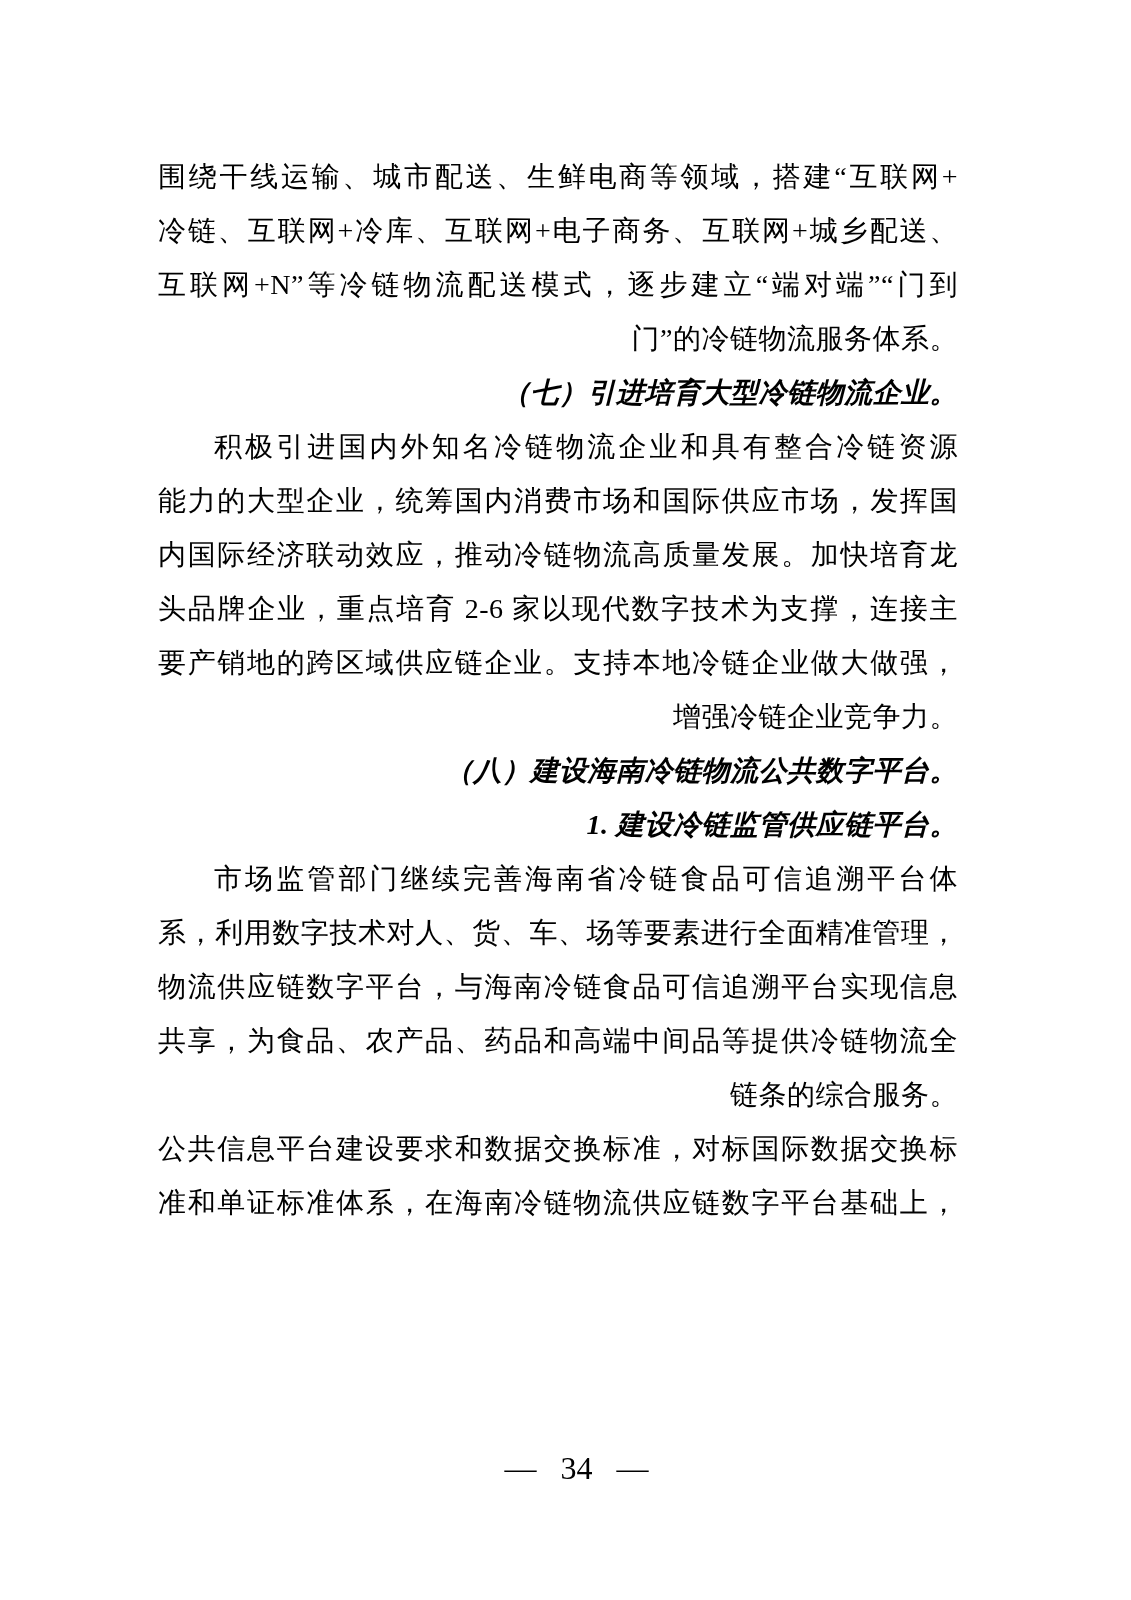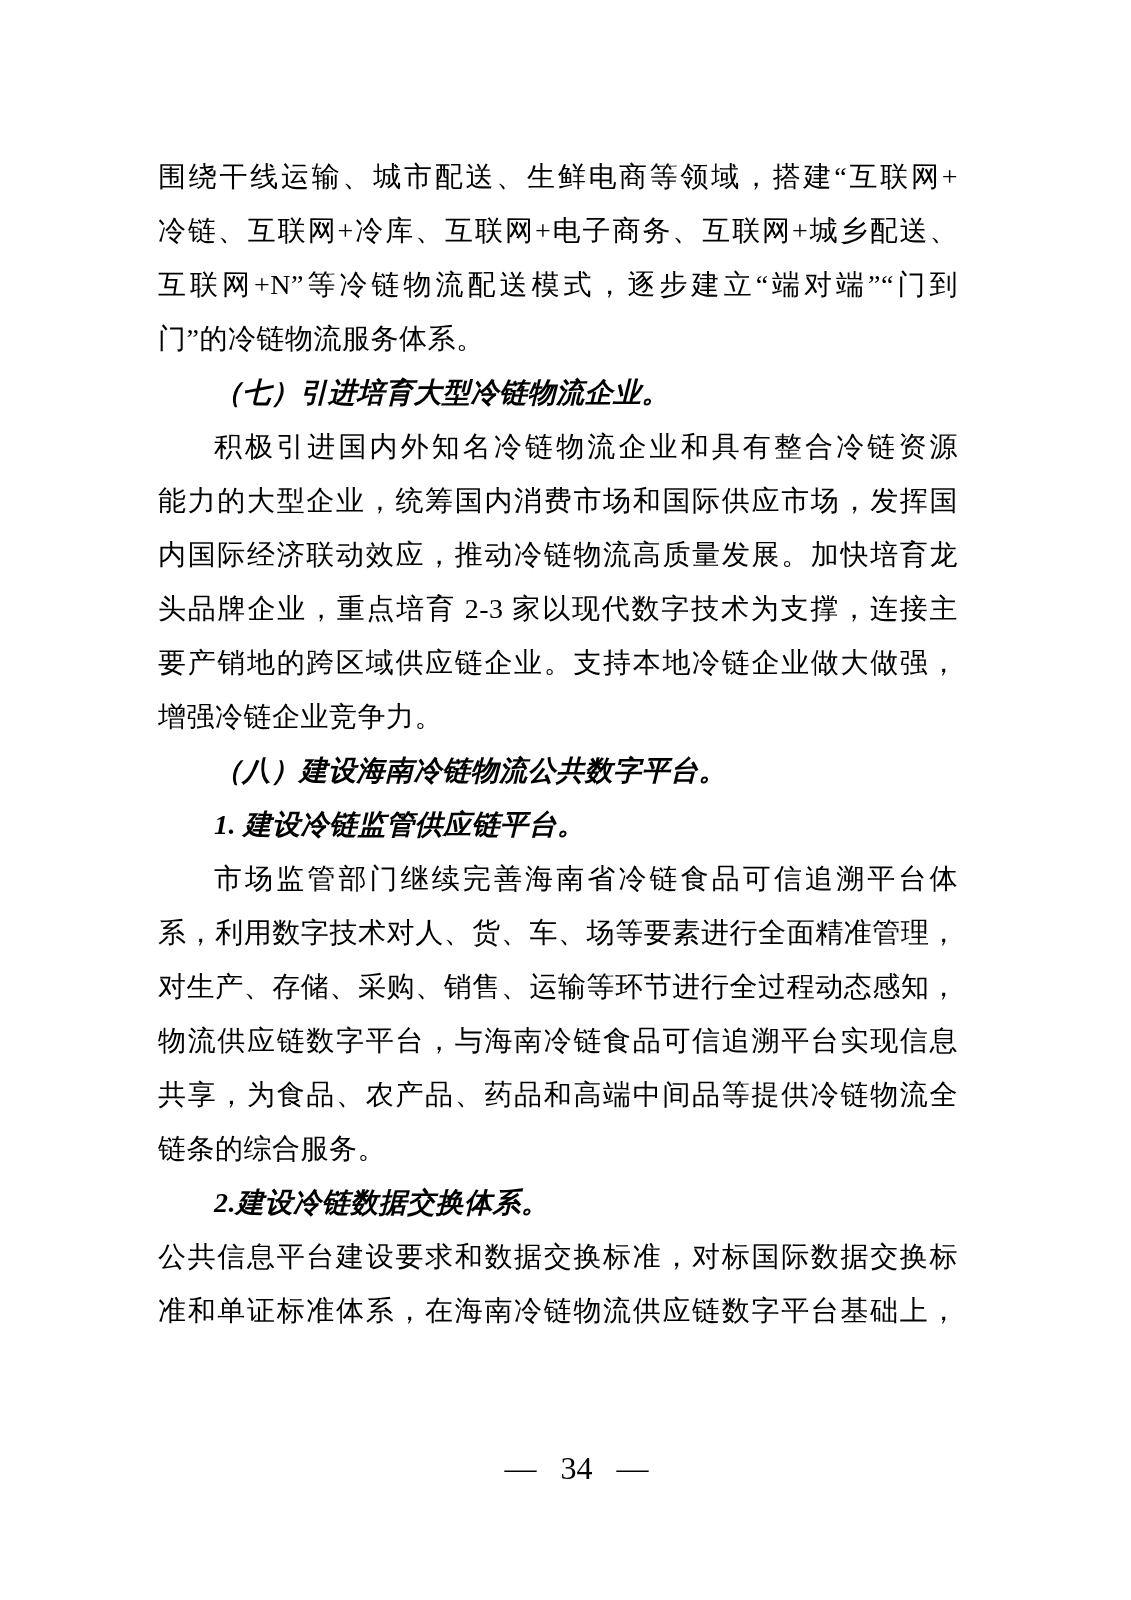--- a/index.html
+++ b/index.html
@@ -21,21 +21,21 @@
   .content {
     position: absolute;
     left: 158px;
     top: 150px;
     width: 800px;
   }
   .ln {
     font-size: 28px;
     line-height: 54px;
     height: 54px;
-    text-align: left;
+    text-align: right;
     letter-spacing: 0.5px;
     white-space: nowrap;
   }
   
   .j {
     white-space: normal;
     text-align: justify;
     text-align-last: justify;
     text-justify: inter-character;
   }
@@ -67,30 +67,28 @@
 <div class="page">
   <div class="content">
     <div class="ln j">围绕干线运输、城市配送、生鲜电商等领域，搭建“互联网+</div>
     <div class="ln j">冷链、互联网+冷库、互联网+电子商务、互联网+城乡配送、</div>
     <div class="ln j">互联网+N”等冷链物流配送模式，逐步建立“端对端”“门到</div>
     <div class="ln">门”的冷链物流服务体系。</div>
     <div class="ln h">（七）引进培育大型冷链物流企业。</div>
     <div class="ln i j">积极引进国内外知名冷链物流企业和具有整合冷链资源</div>
     <div class="ln j">能力的大型企业，统筹国内消费市场和国际供应市场，发挥国</div>
     <div class="ln j">内国际经济联动效应，推动冷链物流高质量发展。加快培育龙</div>
-    <div class="ln j">头品牌企业，重点培育 2-3 家以现代数字技术为支撑，连接主</div>
+    <div class="ln j">头品牌企业，重点培育 2-6 家以现代数字技术为支撑，连接主</div>
     <div class="ln j">要产销地的跨区域供应链企业。支持本地冷链企业做大做强，</div>
     <div class="ln">增强冷链企业竞争力。</div>
     <div class="ln h">（八）建设海南冷链物流公共数字平台。</div>
     <div class="ln h">1. 建设冷链监管供应链平台。</div>
     <div class="ln i j">市场监管部门继续完善海南省冷链食品可信追溯平台体</div>
     <div class="ln j">系，利用数字技术对人、货、车、场等要素进行全面精准管理，</div>
-    <div class="ln j">对生产、存储、采购、销售、运输等环节进行全过程动态感知，</div>
     <div class="ln j">物流供应链数字平台，与海南冷链食品可信追溯平台实现信息</div>
     <div class="ln j">共享，为食品、农产品、药品和高端中间品等提供冷链物流全</div>
     <div class="ln">链条的综合服务。</div>
-    <div class="ln h">2.建设冷链数据交换体系。</div>
     <div class="ln j">公共信息平台建设要求和数据交换标准，对标国际数据交换标</div>
     <div class="ln j">准和单证标准体系，在海南冷链物流供应链数字平台基础上，</div>
   </div>
 
   <div class="footer">— 34 —</div>
 </div>
 
 </body></html>

